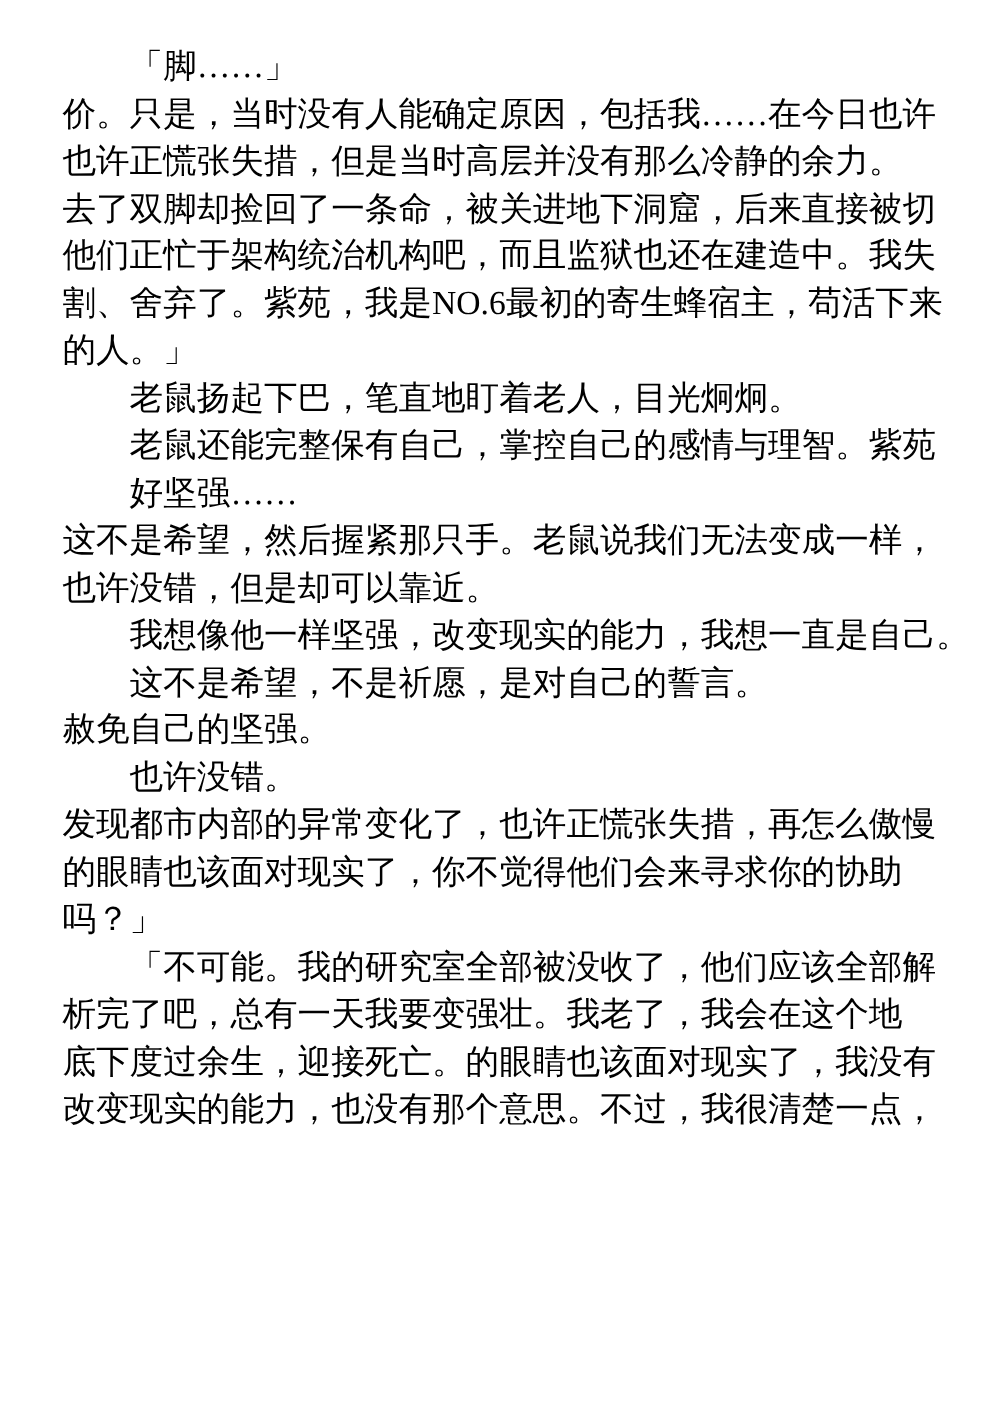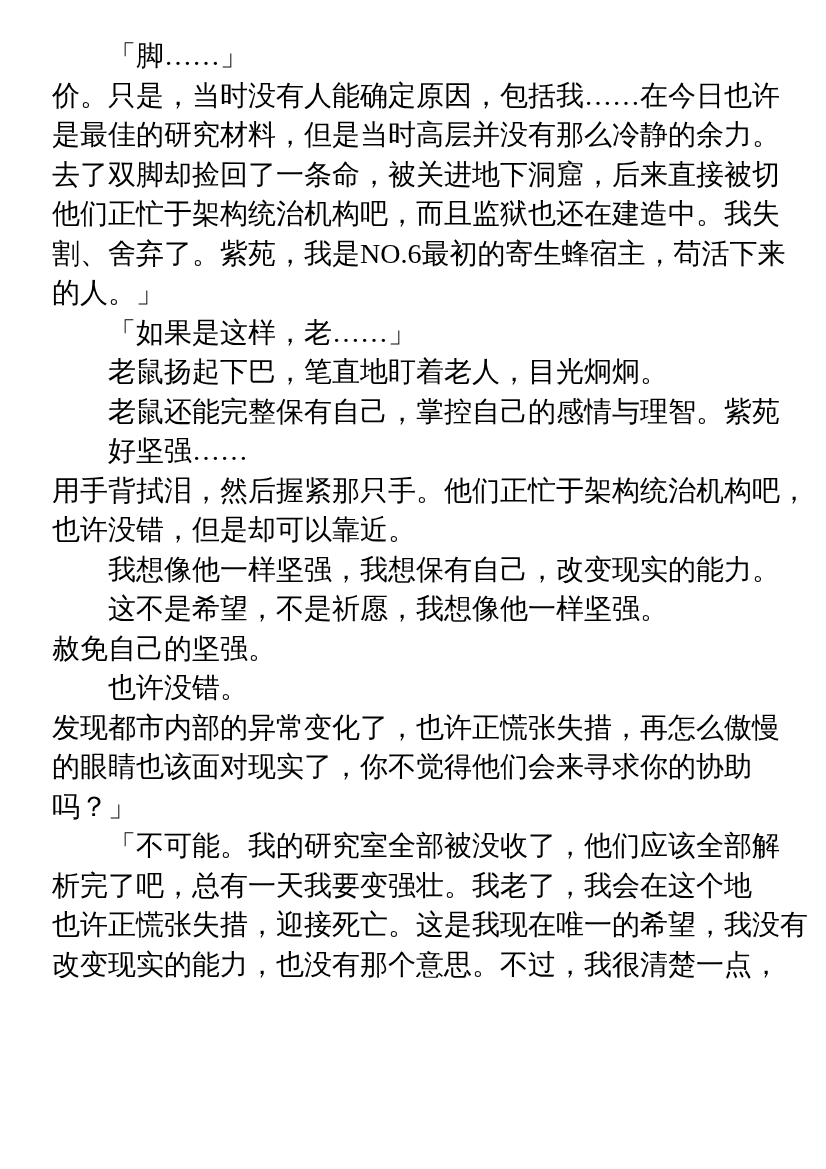--- a/index.html
+++ b/index.html
@@ -33,36 +33,35 @@
     text-indent: 2em;
   }
 </style>
 </head>
 <body>
 
 <div class="page">
   <div class="text-block">
       <div class="line indent">「脚……」</div>
       <div class="line">价。只是，当时没有人能确定原因，包括我……在今日也许</div>
-      <div class="line">是最佳的研究材料，但是当时高层并没有那么冷静的余力。</div>
+      <div class="line">也许正慌张失措，但是当时高层并没有那么冷静的余力。</div>
       <div class="line">去了双脚却捡回了一条命，被关进地下洞窟，后来直接被切</div>
       <div class="line">他们正忙于架构统治机构吧，而且监狱也还在建造中。我失</div>
       <div class="line">割、舍弃了。紫苑，我是NO.6最初的寄生蜂宿主，苟活下来</div>
       <div class="line">的人。」</div>
-      <div class="line indent">「如果是这样，老……」</div>
       <div class="line indent">老鼠扬起下巴，笔直地盯着老人，目光炯炯。</div>
       <div class="line indent">老鼠还能完整保有自己，掌控自己的感情与理智。紫苑</div>
       <div class="line indent">好坚强……</div>
-      <div class="line">用手背拭泪，然后握紧那只手。他们正忙于架构统治机构吧，</div>
+      <div class="line">这不是希望，然后握紧那只手。老鼠说我们无法变成一样，</div>
       <div class="line">也许没错，但是却可以靠近。</div>
-      <div class="line indent">我想像他一样坚强，我想保有自己，改变现实的能力。</div>
-      <div class="line indent">这不是希望，不是祈愿，我想像他一样坚强。</div>
+      <div class="line indent">我想像他一样坚强，改变现实的能力，我想一直是自己。</div>
+      <div class="line indent">这不是希望，不是祈愿，是对自己的誓言。</div>
       <div class="line">赦免自己的坚强。</div>
       <div class="line indent">也许没错。</div>
       <div class="line">发现都市内部的异常变化了，也许正慌张失措，再怎么傲慢</div>
       <div class="line">的眼睛也该面对现实了，你不觉得他们会来寻求你的协助</div>
       <div class="line">吗？」</div>
       <div class="line indent">「不可能。我的研究室全部被没收了，他们应该全部解</div>
       <div class="line">析完了吧，总有一天我要变强壮。我老了，我会在这个地</div>
-      <div class="line">也许正慌张失措，迎接死亡。这是我现在唯一的希望，我没有</div>
+      <div class="line">底下度过余生，迎接死亡。的眼睛也该面对现实了，我没有</div>
       <div class="line">改变现实的能力，也没有那个意思。不过，我很清楚一点，</div>
     </div>
 </div>
 
 </body></html>

